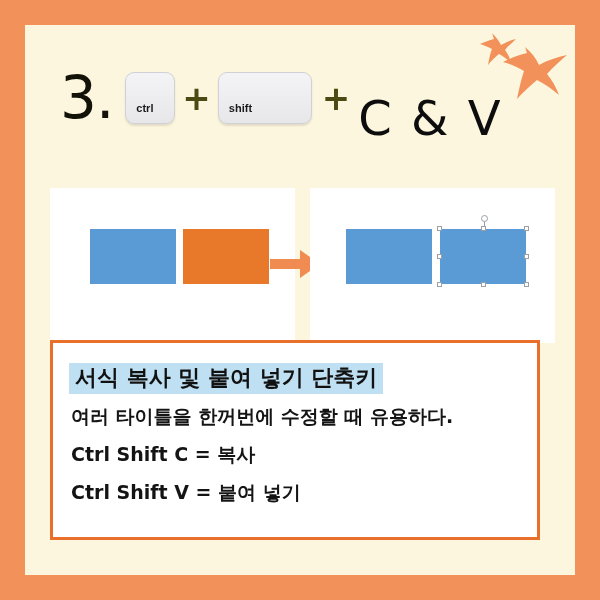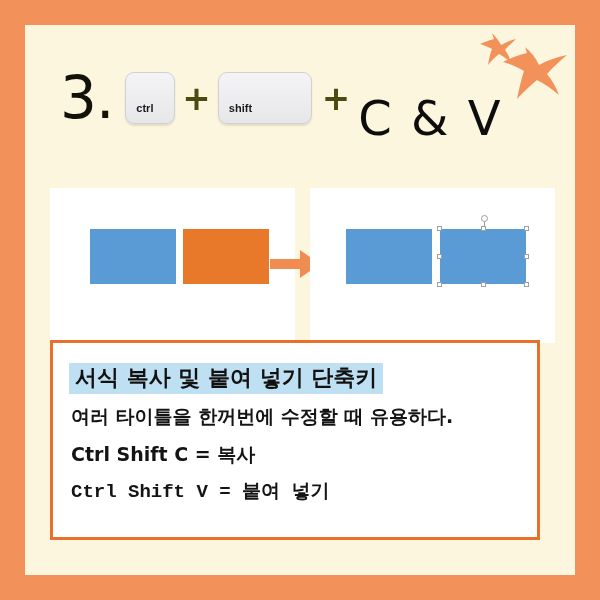--- a/index.html
+++ b/index.html
@@ -198,21 +198,21 @@
   }
   .tip-line {
     margin: 11px 0 0 18px;
     color: #141414;
     font-size: 19px;
     font-weight: bold;
     line-height: 1.25;
     font-family: "DejaVu Sans", sans-serif;
   }
   #tip-line-2 { margin-top: 14px; }
-  #tip-line-3 { margin-top: 14px; font-family: Liberation Mono, monospace; }
+  #tip-line-3 { margin-top: 14px; }
 </style>
 </head>
 <body>
 
 <div id="card">
   <div id="inner">
 
     <div id="birds">
       <svg width="110" height="80" viewBox="0 0 110 80" xmlns="http://www.w3.org/2000/svg">
         <g fill="#f2915a">

